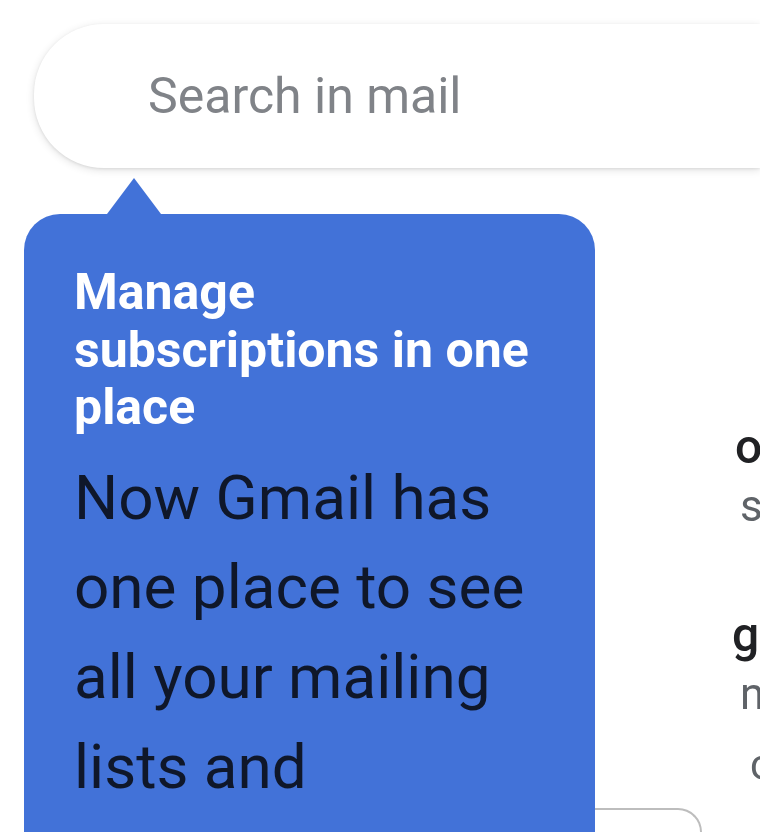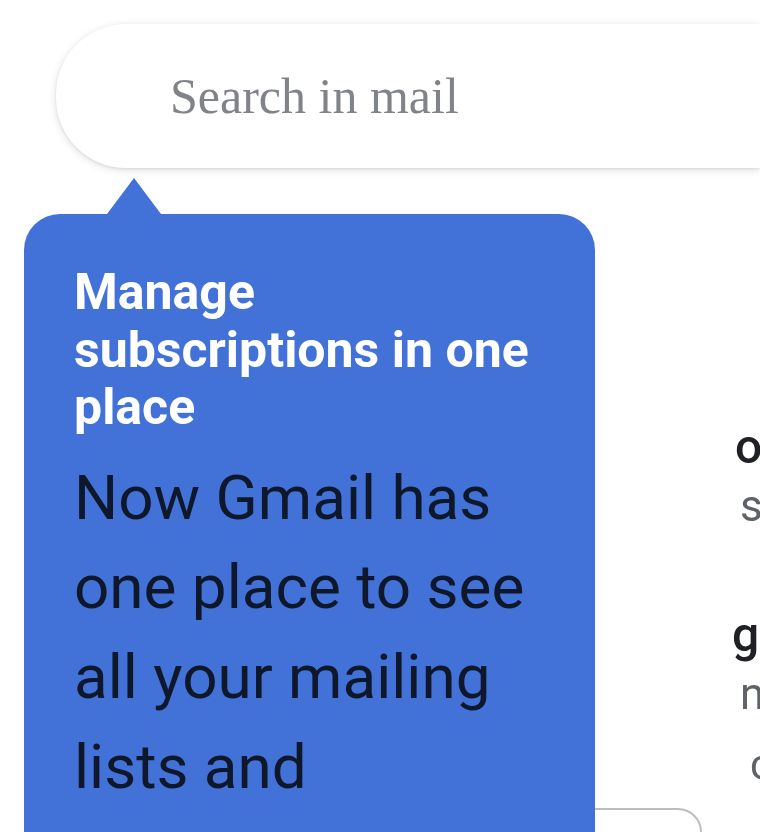--- a/index.html
+++ b/index.html
@@ -11,30 +11,29 @@
       font-family: 'Google Sans', Roboto, Arial, sans-serif;
       background: #ffffff;
       width: 760px;
       height: 832px;
       overflow: hidden;
       position: relative;
     }
     .search-bar {
       position: absolute;
       top: 24px;
-      left: 56px;
+      left: 34px;
       right: 0;
       height: 144px;
       background: #ffffff;
       border-radius: 70px 0 0 70px;
       box-shadow: 0 2px 8px rgba(0,0,0,0.12), 0 1px 3px rgba(0,0,0,0.08);
       display: flex;
       align-items: center;
       padding-left: 56px;
-      font-family: Liberation Serif, serif;
     }
     .menu-icon {
       width: 52px;
       height: 38px;
       display: flex;
       flex-direction: column;
       justify-content: space-between;
       cursor: pointer;
     }
     .menu-icon span {

